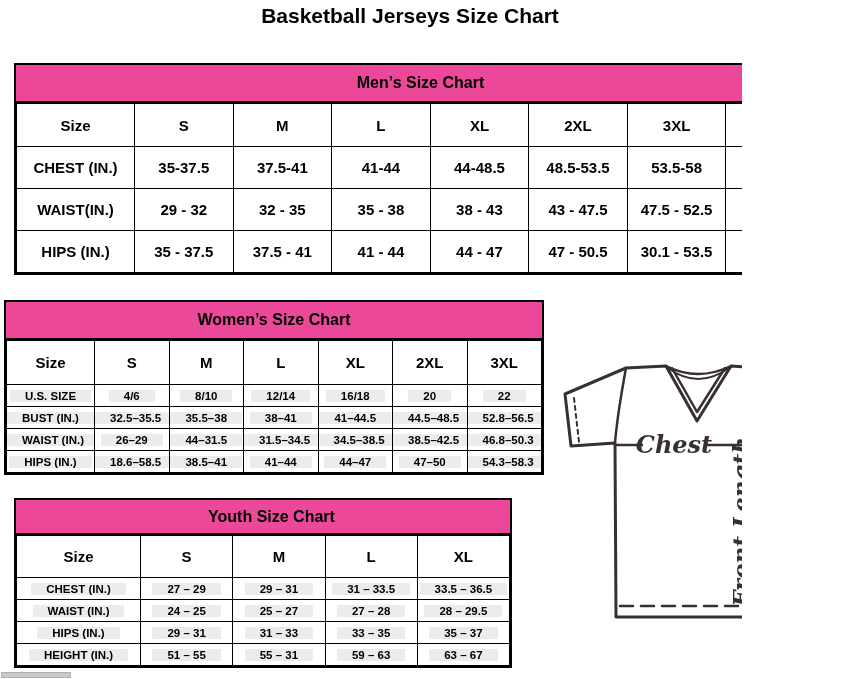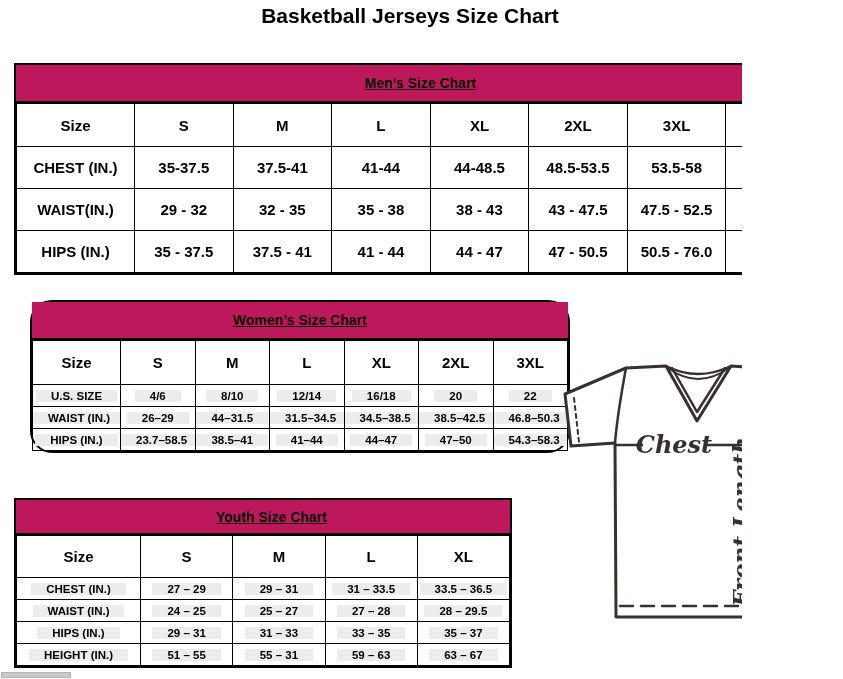--- a/index.html
+++ b/index.html
@@ -2,24 +2,24 @@
 <html><head>
 <meta charset="utf-8">
 <style>
   html,body{margin:0;padding:0;background:#fff;}
   .page{position:relative;width:742px;height:679px;background:#fff;overflow:hidden;
         font-family:"Liberation Sans",sans-serif;color:#000;}
   .title{position:absolute;left:0;top:4px;width:820px;margin:0;text-align:center;
          font-size:21px;font-weight:bold;font-family:"Liberation Sans",sans-serif;}
   .tbl{position:absolute;border:2px solid #000;background:#fff;box-sizing:border-box;}
   .tbl-men{left:14px;top:63px;width:813px;}
-  .tbl-women{left:30px;top:300px;width:540px;border-radius:22px;}
+  .tbl-women{left:4px;top:300px;width:540px;}
   .tbl-youth{left:14px;top:498px;width:498px;}
-  .band{background:#be185d;border-bottom:2px solid #000;display:flex;align-items:center;
-        justify-content:center;font-weight:bold;font-size:14px;text-decoration:underline;}
+  .band{background:#ec4899;border-bottom:2px solid #000;display:flex;align-items:center;
+        justify-content:center;font-weight:bold;font-size:16px;}
   .tbl-men .band{height:36px;}
   .tbl-women .band{height:36px;}
   .tbl-youth .band{height:33px;padding-left:17px;}
   table{border-collapse:collapse;width:100%;table-layout:fixed;}
   th,td{border:1px solid #000;text-align:center;vertical-align:middle;
         font-weight:bold;padding:0;overflow:hidden;white-space:nowrap;}
   #men-table col:first-child{width:118px;}
   #women-table col:first-child{width:88px;}
   #youth-table col:first-child{width:124px;}
   #men-table tr{height:42px;font-size:15px;}
@@ -85,21 +85,21 @@
             <td><span class="hl">47.5 - 52.5</span></td>
             <td><span class="hl">52.5 - 57</span></td>
           </tr>
           <tr class="">
             <th><span class="hl">HIPS (IN.)</span></th>
             <td><span class="hl">35 - 37.5</span></td>
             <td><span class="hl">37.5 - 41</span></td>
             <td><span class="hl">41 - 44</span></td>
             <td><span class="hl">44 - 47</span></td>
             <td><span class="hl">47 - 50.5</span></td>
-            <td><span class="hl">50.5 - 76.0</span></td>
+            <td><span class="hl">30.1 - 53.5</span></td>
             <td><span class="hl">53.5 - 57</span></td>
           </tr>
         </tbody>
       </table>
   </section>
 
   <section class="tbl tbl-women">
     <div class="band">Women’s Size Chart</div>
     <table id="women-table">
         <colgroup>
@@ -124,31 +124,40 @@
           <tr class="small">
             <th><span class="hl">U.S. SIZE</span></th>
             <td><span class="hl">4/6</span></td>
             <td><span class="hl">8/10</span></td>
             <td><span class="hl">12/14</span></td>
             <td><span class="hl">16/18</span></td>
             <td><span class="hl">20</span></td>
             <td><span class="hl">22</span></td>
           </tr>
           <tr class="small">
+            <th><span class="hl">BUST (IN.)</span></th>
+            <td><span class="hl">32.5–35.5</span></td>
+            <td><span class="hl">35.5–38</span></td>
+            <td><span class="hl">38–41</span></td>
+            <td><span class="hl">41–44.5</span></td>
+            <td><span class="hl">44.5–48.5</span></td>
+            <td><span class="hl">52.8–56.5</span></td>
+          </tr>
+          <tr class="small">
             <th><span class="hl">WAIST (IN.)</span></th>
             <td><span class="hl">26–29</span></td>
             <td><span class="hl">44–31.5</span></td>
             <td><span class="hl">31.5–34.5</span></td>
             <td><span class="hl">34.5–38.5</span></td>
             <td><span class="hl">38.5–42.5</span></td>
             <td><span class="hl">46.8–50.3</span></td>
           </tr>
           <tr class="small">
             <th><span class="hl">HIPS (IN.)</span></th>
-            <td><span class="hl">23.7–58.5</span></td>
+            <td><span class="hl">18.6–58.5</span></td>
             <td><span class="hl">38.5–41</span></td>
             <td><span class="hl">41–44</span></td>
             <td><span class="hl">44–47</span></td>
             <td><span class="hl">47–50</span></td>
             <td><span class="hl">54.3–58.3</span></td>
           </tr>
         </tbody>
       </table>
   </section>
 

